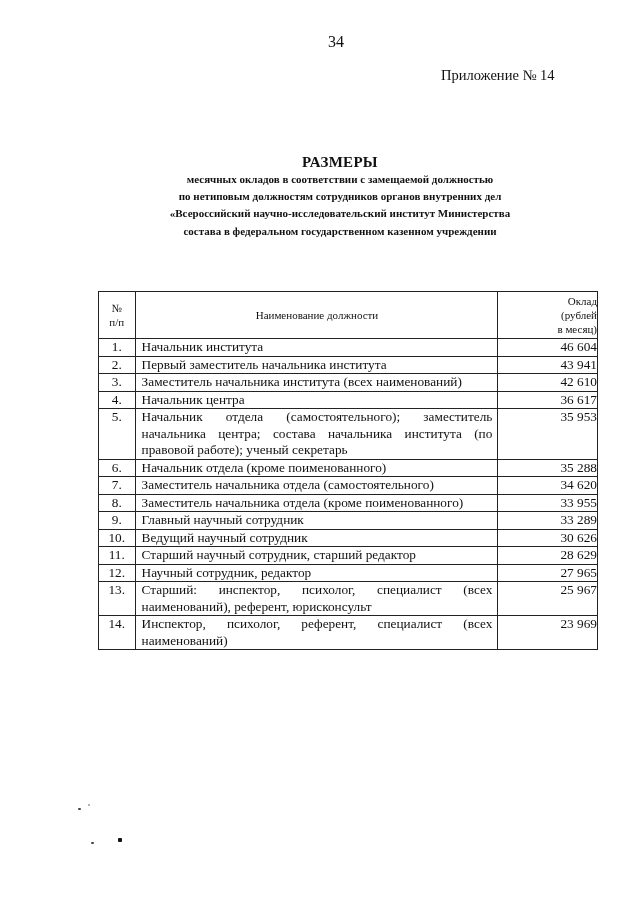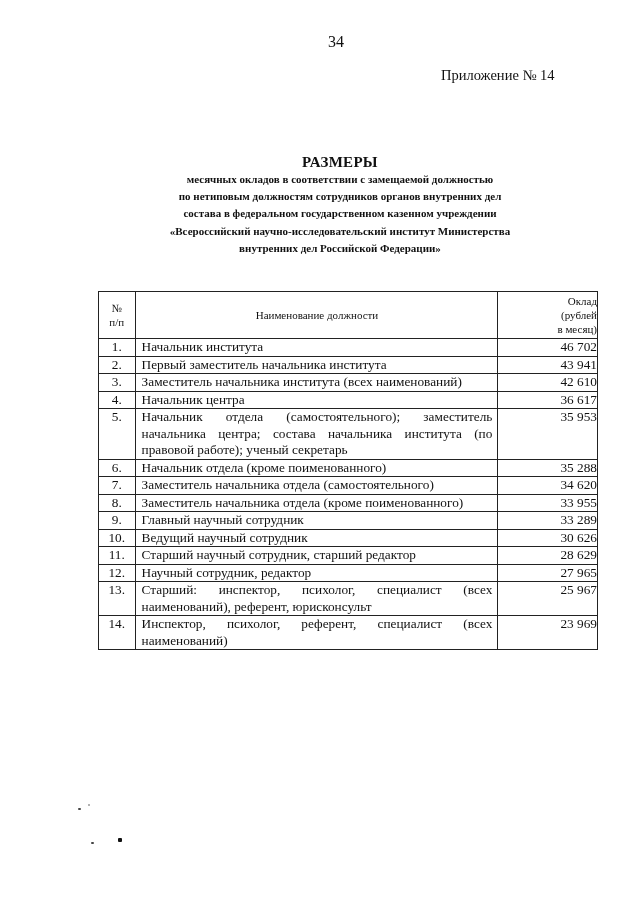--- a/index.html
+++ b/index.html
@@ -46,23 +46,22 @@
 
 <div class="appendix">
   <div>Приложение № 14</div>
 </div>
 
 <div class="title-block">
   <div class="title-main">РАЗМЕРЫ</div>
   <div class="title-sub">
     <div>месячных окладов в соответствии с замещаемой должностью</div>
     <div>по нетиповым должностям сотрудников органов внутренних дел</div>
+    <div>«Всероссийский научно-исследовательский институт Министерства</div>
     <div>состава в федеральном государственном казенном учреждении</div>
-    <div>«Всероссийский научно-исследовательский институт Министерства</div>
-    <div>внутренних дел Российской Федерации»</div>
   </div>
 </div>
 
 <table class="salary">
   <thead>
     <tr class="head-row">
       <th class="col-num">
         <span class="cell-text">№</span>
         <span class="cell-text">п/п</span>
       </th>
@@ -71,21 +70,21 @@
         <span class="cell-text">Оклад</span>
         <span class="cell-text">(рублей</span>
         <span class="cell-text">в месяц)</span>
       </th>
     </tr>
   </thead>
   <tbody>
     <tr>
       <td class="col-num">1.</td>
       <td class="col-name">Начальник института</td>
-      <td class="col-sal">46 702</td>
+      <td class="col-sal">46 604</td>
     </tr>
     <tr>
       <td class="col-num">2.</td>
       <td class="col-name">Первый заместитель начальника института</td>
       <td class="col-sal">43 941</td>
     </tr>
     <tr>
       <td class="col-num">3.</td>
       <td class="col-name">Заместитель начальника института (всех наименований)</td>
       <td class="col-sal">42 610</td>

